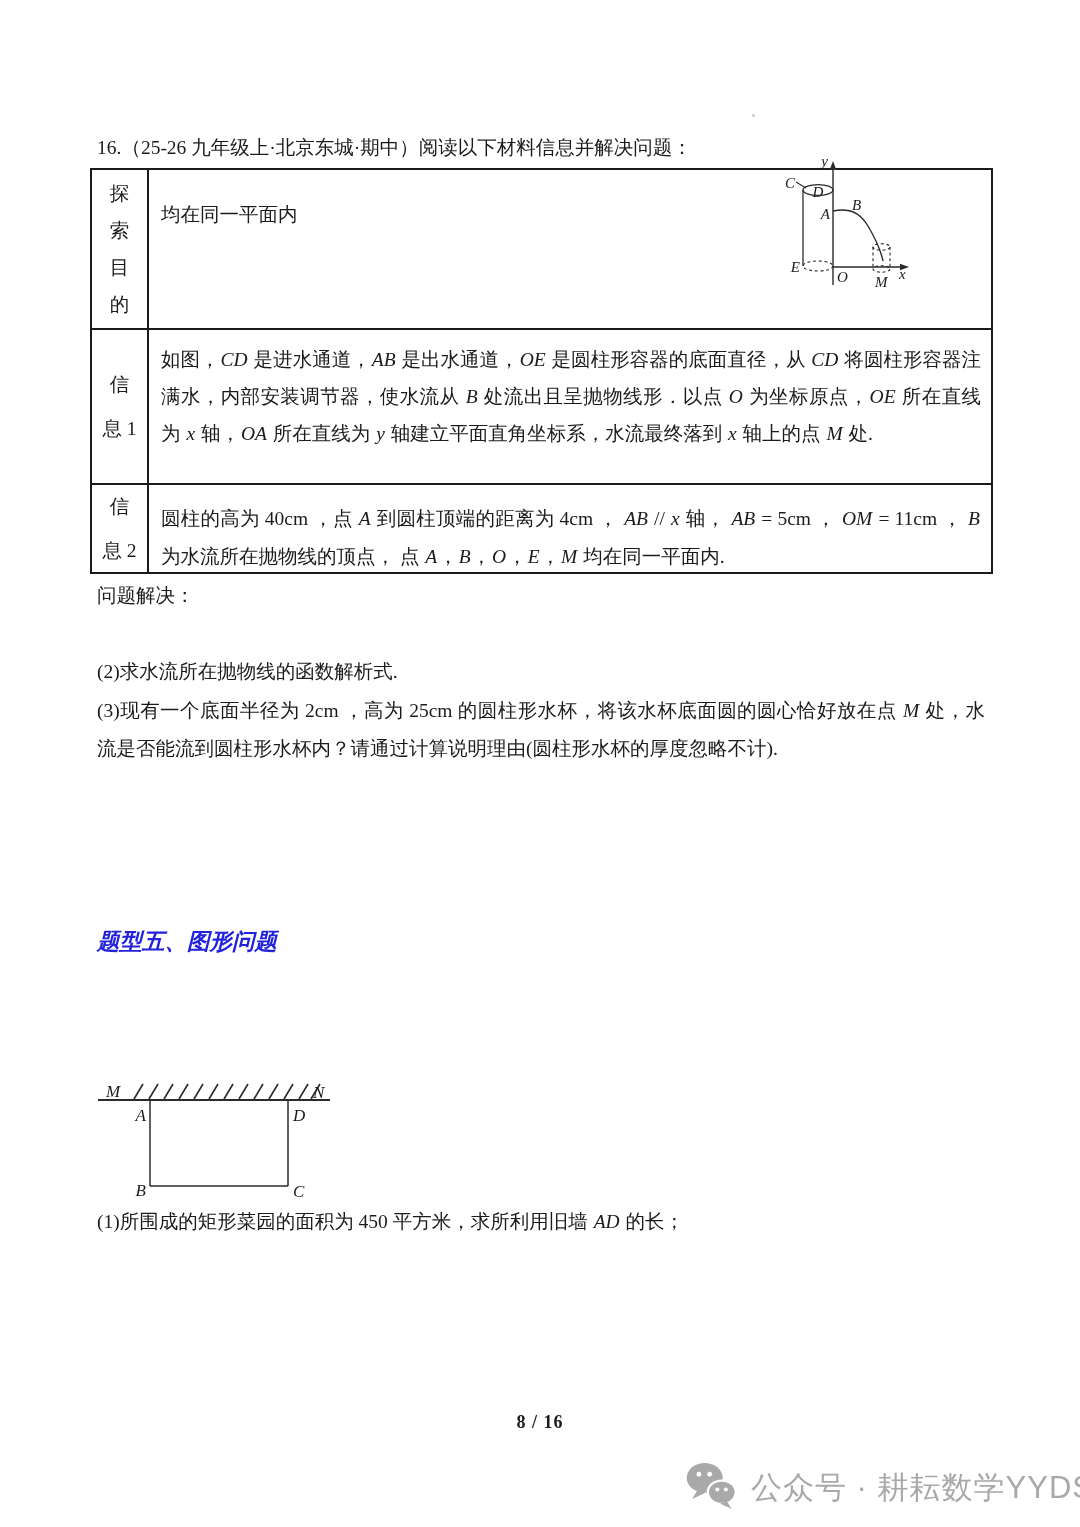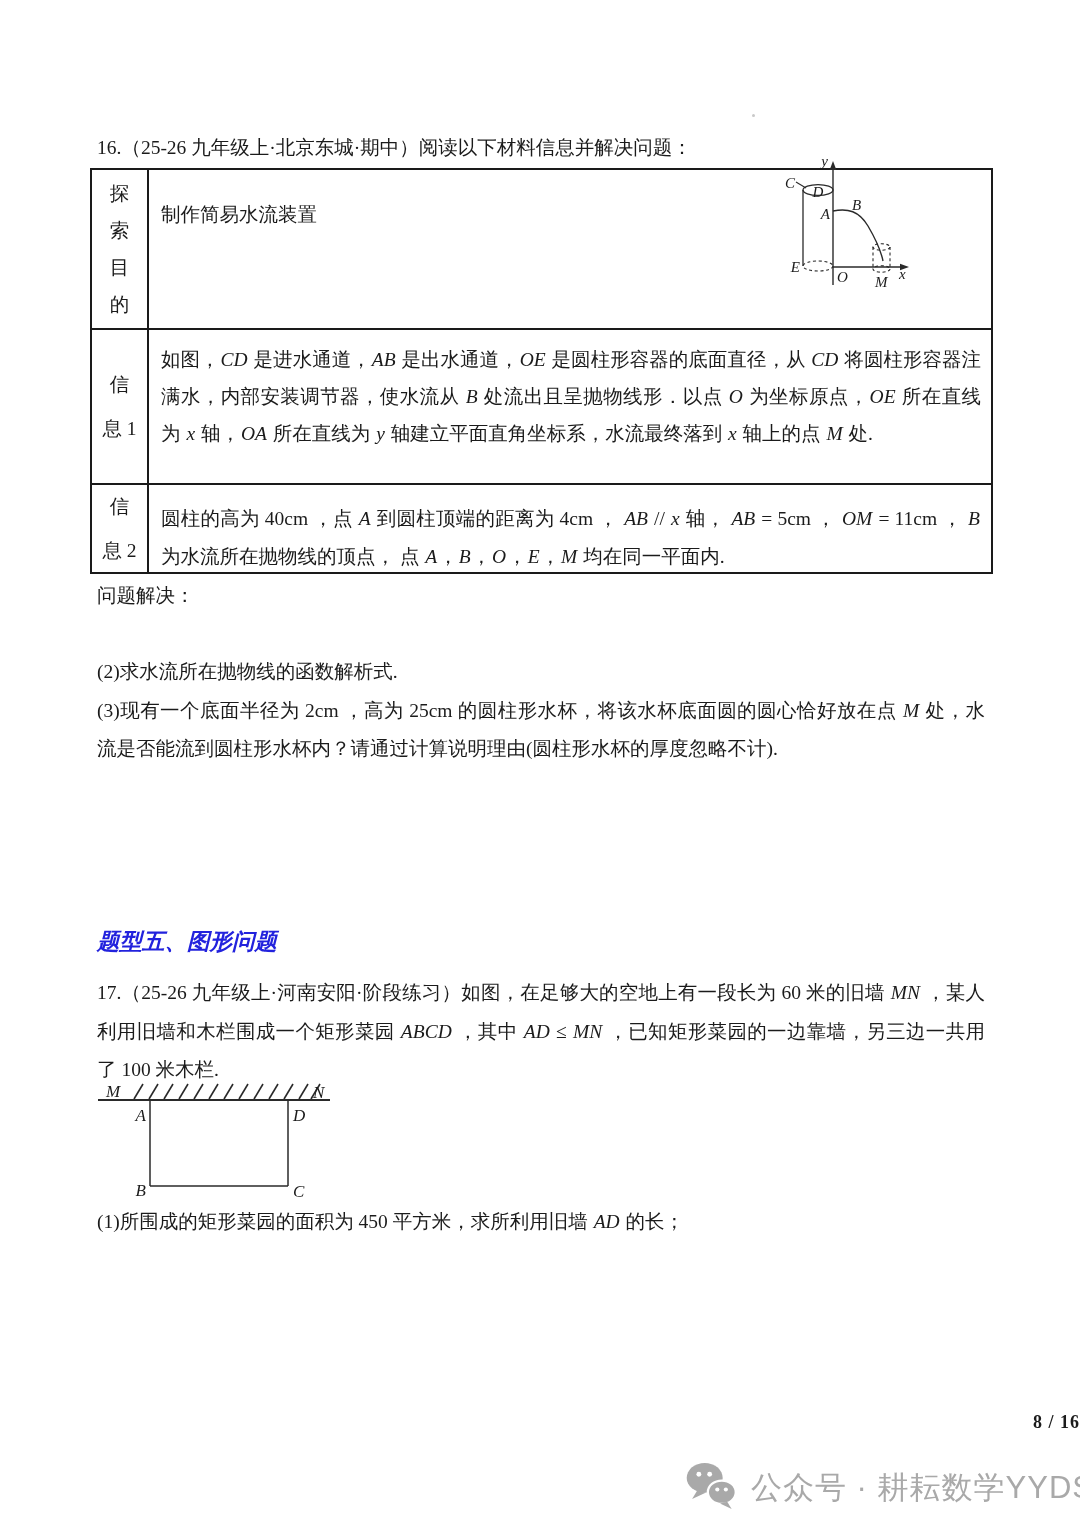--- a/index.html
+++ b/index.html
@@ -18,21 +18,21 @@
   .tlabel.two{justify-content:center;gap:17px}
   .tlabel span{white-space:nowrap}
   .tcontent{flex:1;font-size:19.5px;line-height:37px;text-align:justify;padding:0 10px 0 12px}
   .r1{height:158px}
   .r2{height:155px}
   .r3{height:89px}
   .r1 .tcontent{padding-top:26px}
   .r2 .tcontent{padding-top:11px}
   .r3 .tcontent{padding-top:15px;line-height:38px}
   .sec-head{position:absolute;left:97px;top:926px;font-size:22.5px;font-weight:bold}
-  .pagenum{position:absolute;left:0;top:1412px;width:1080px;text-align:right;
+  .pagenum{position:absolute;left:0;top:1412px;width:1080px;text-align:center;
            font-size:18px;font-weight:bold;letter-spacing:1px}
   .diagram{position:absolute}
   .dtext{font-style:italic;font-family:"Liberation Serif","DejaVu Serif",serif;fill:#1b1b1b}
   .stroke{stroke:#2a2a2a;fill:none}
   .watermark{position:absolute;left:684px;top:1461px;display:flex;align-items:center;gap:13px}
   .watermark-text{font-family:"Liberation Sans","DejaVu Sans",sans-serif;font-size:31px;
                   color:#a9a9a9;letter-spacing:1px;white-space:nowrap}
   .stray-dot{position:absolute;left:752px;top:114px;width:3px;height:3px;border-radius:50%;background:#c9c9c9}
 </style>
 </head>
@@ -45,21 +45,21 @@
   <div class="single" style="top:134px">16.（25-26 九年级上·北京东城·期中）阅读以下材料信息并解决问题：</div>
 
   <div class="tbl">
     <div class="trow r1">
       <div class="tlabel four">
         <span>探</span>
         <span>索</span>
         <span>目</span>
         <span>的</span>
       </div>
-      <div class="tcontent">制作简易水流装置</div>
+      <div class="tcontent">均在同一平面内</div>
     </div>
     <div class="trow r2">
       <div class="tlabel two">
         <span>信</span>
         <span>息 1</span>
       </div>
       <div class="tcontent">如图，<i>CD</i> 是进水通道，<i>AB</i> 是出水通道，<i>OE</i> 是圆柱形容器的底面直径，从 <i>CD</i> 将圆柱形容器注满水，内部安装调节器，使水流从 <i>B</i> 处流出且呈抛物线形．以点 <i>O</i> 为坐标原点，<i>OE</i> 所在直线为 <i>x</i> 轴，<i>OA</i> 所在直线为 <i>y</i> 轴建立平面直角坐标系，水流最终落到 <i>x</i> 轴上的点 <i>M</i> 处.</div>
     </div>
     <div class="trow r3">
       <div class="tlabel two">
@@ -101,21 +101,20 @@
     <text class="dtext" x="875" y="287" font-size="15">M</text>
     <text class="dtext" x="899" y="279" font-size="15">x</text>
   </svg>
 
   <div class="single" style="top:582px">问题解决：</div>
   <div class="single" style="top:658px">(2)求水流所在抛物线的函数解析式.</div>
   <div class="par" style="top:692px">(3)现有一个底面半径为 2cm ，高为 25cm 的圆柱形水杯，将该水杯底面圆的圆心恰好放在点 <i>M</i> 处，水流是否能流到圆柱形水杯内？请通过计算说明理由(圆柱形水杯的厚度忽略不计).</div>
 
   <div class="sec-head" style="color: rgb(34, 34, 221); font-style: italic;">题型五、图形问题</div>
 
-  <div class="par" style="top:974px;line-height:38.5px">17.（25-26 九年级上·河南安阳·阶段练习）如图，在足够大的空地上有一段长为 60 米的旧墙 <i>MN</i> ，某人利用旧墙和木栏围成一个矩形菜园 <i>ABCD</i> ，其中 <i>AD</i> ≤ <i>MN</i> ，已知矩形菜园的一边靠墙，另三边一共用了 100 米木栏.</div>
 
   <svg class="diagram" style="left:85px;top:1070px" width="260" height="136" viewBox="85 1070 260 136">
     <line class="stroke" x1="98" y1="1100" x2="330" y2="1100" stroke-width="2"></line>
     <g class="stroke" stroke-width="1.6">
       <line x1="134" y1="1099" x2="143" y2="1084"></line>
         <line x1="149" y1="1099" x2="158" y2="1084"></line>
       <line x1="164" y1="1099" x2="173" y2="1084"></line>
         <line x1="179" y1="1099" x2="188" y2="1084"></line>
       <line x1="194" y1="1099" x2="203" y2="1084"></line>
         <line x1="209" y1="1099" x2="218" y2="1084"></line>

